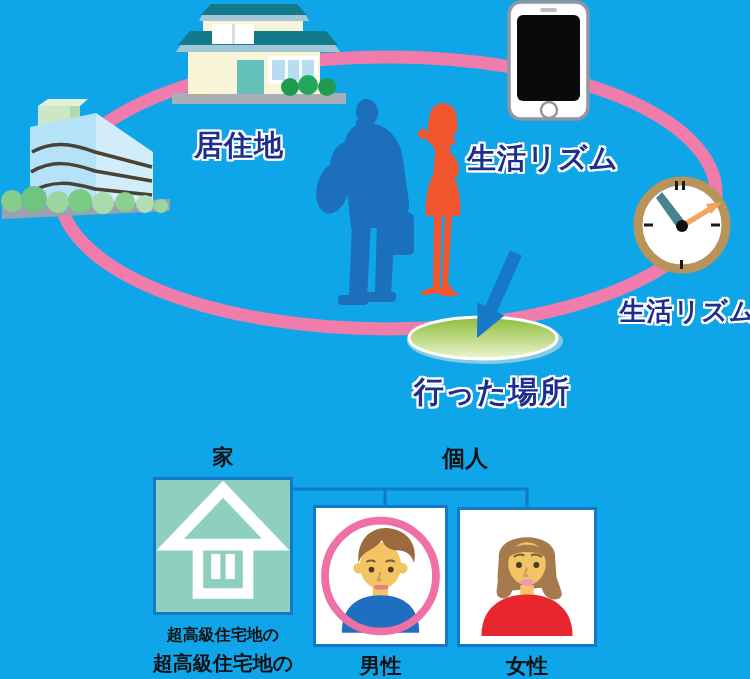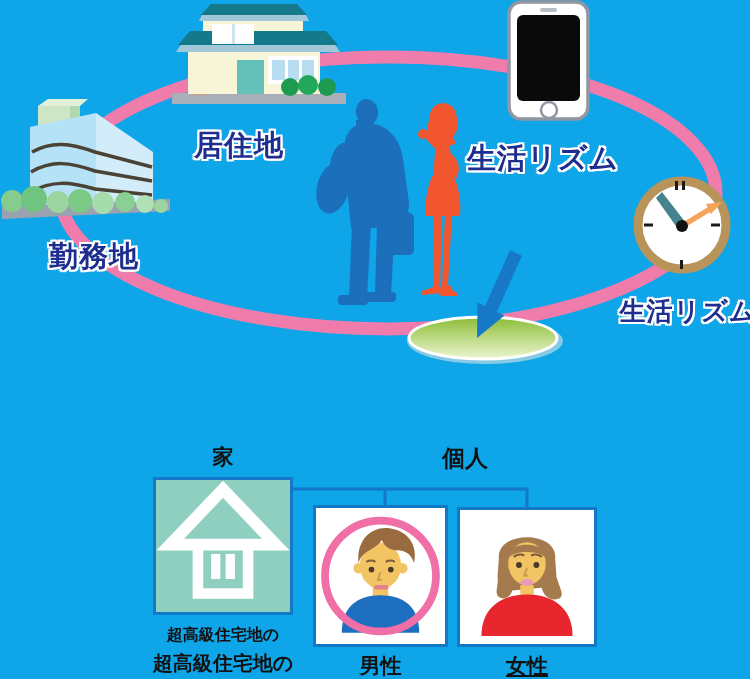--- a/index.html
+++ b/index.html
@@ -132,23 +132,23 @@
       <path d="M442,285 l8,0 3,6 q6,1 4,5 l-17,0 z"></path>
     </g>
 
     <g>
       <path d="M516,253 L491,309" stroke="#1878c8" stroke-width="13" fill="none"></path>
       <polygon points="477,338 504.5,315.5 477.5,302.5" fill="#1878c8"></polygon>
     </g>
   </svg>
 
   <div class="nav-label" style="left:159px;top:126px;width:160px;">居住地</div>
-  <div class="nav-label" style="left:14px;top:237px;width:160px;">勤務地</div>
   <div class="nav-label" style="left:443px;top:139px;width:200px;">生活リズム</div>
   <div class="nav-label" style="left:588px;top:294px;width:200px;font-size:26px;">生活リズム</div>
+  <div class="nav-label" style="left:392px;top:372px;width:200px;font-size:30px;">行った場所</div>
 
   <svg class="abs" style="left:0;top:0" width="750" height="679" viewBox="0 0 750 679">
     <polyline points="290,489 527,489 527,508" fill="none" stroke="#1478c8" stroke-width="3"></polyline>
     <line x1="385" y1="489" x2="385" y2="507" stroke="#1478c8" stroke-width="3"></line>
   </svg>
 
   <div class="black-label" style="left:153px;top:443px;width:140px;font-size:21px;">家</div>
   <div class="black-label" style="left:395px;top:443px;width:140px;font-size:23px;">個人</div>
 
   <div class="tree-box green" style="left:153px;top:477px;width:140px;height:138px;">
@@ -190,15 +190,15 @@
       <path d="M40,35 q4,-3 8,-1" fill="none" stroke="#7a5a38" stroke-width="1.6"></path>
       <path d="M53,34 q4,-2 8,1" fill="none" stroke="#7a5a38" stroke-width="1.6"></path>
       <path d="M50,43 L48,49 L51,49" fill="none" stroke="#caa050" stroke-width="1.6"></path>
       <ellipse cx="50" cy="54" rx="5" ry="2.6" fill="#e89ab8"></ellipse>
     </svg>
   </div>
 
   <div class="black-label" style="left:130px;top:621px;width:186px;font-size:16px;line-height:28px;">超高級住宅地の</div>
   <div class="black-label" style="left:130px;top:649px;width:186px;font-size:20px;line-height:28px;">超高級住宅地の</div>
   <div class="black-label" style="left:313px;top:652px;width:135px;font-size:21px;">男性</div>
-  <div class="black-label" style="left:457px;top:652px;width:140px;font-size:21px;text-decoration:underline;">女性</div>
+  <div class="black-label" style="left:457px;top:652px;width:140px;font-size:21px;">女性</div>
 
 </div>
 
 </body></html>

